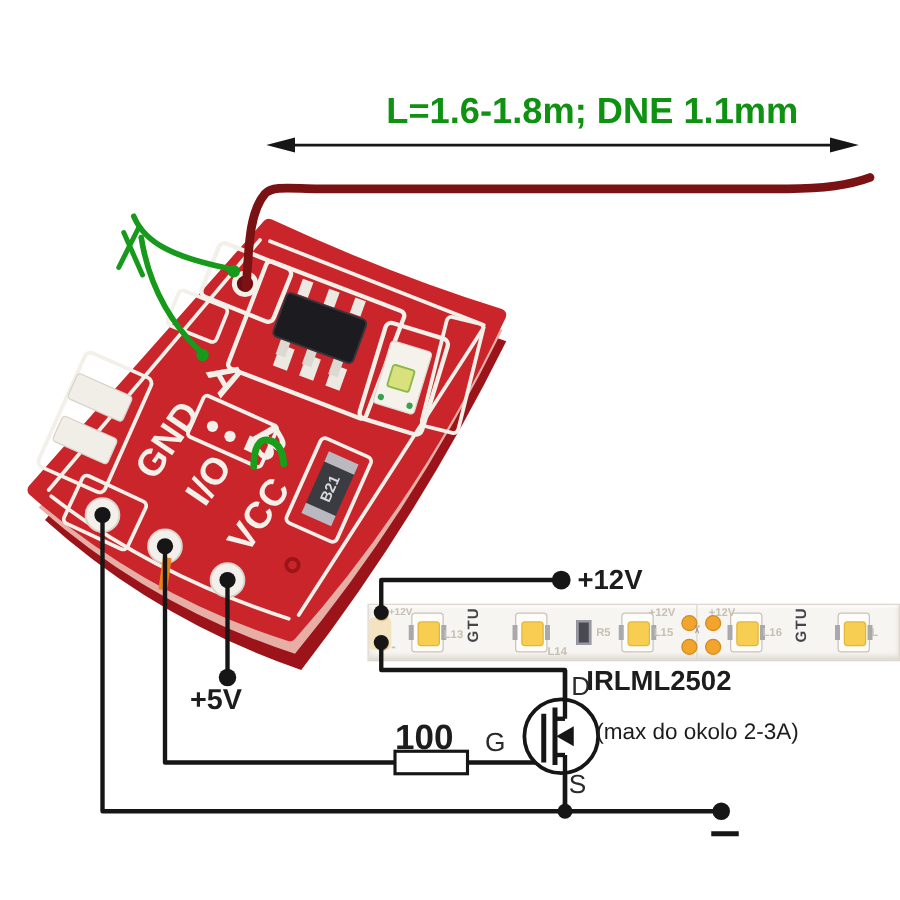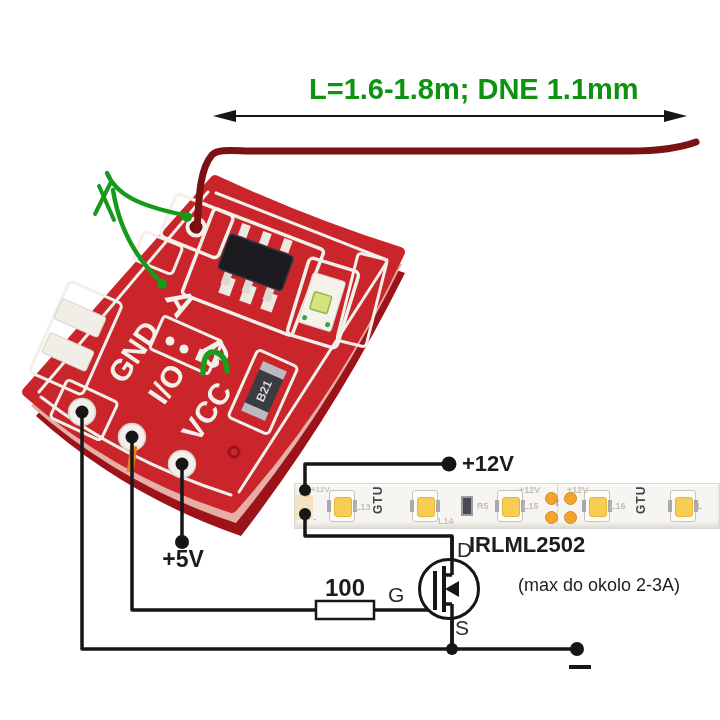--- a/index.html
+++ b/index.html
@@ -2,21 +2,21 @@
 <html><head>
 <meta charset="utf-8">
 <style>
   html,body{margin:0;padding:0;background:#fff;}
   #stage{position:relative;width:720px;height:720px;background:#ffffff;overflow:hidden;
          font-family:"Liberation Sans","DejaVu Sans",sans-serif;}
   #stage svg{position:absolute;left:0;top:0;}
   .lbl{position:absolute;white-space:nowrap;color:#1d1d1d;line-height:1;}
   .green{color:#0f9212;font-weight:bold;}
   .bold{font-weight:bold;}
-  .ctr{text-align:center;}
+  .ctr{}
   
   #strip{position:absolute;left:294px;top:483px;width:426px;height:46px;
          background:#f7f5f1;border:1px solid #ddd8cf;box-sizing:border-box;overflow:hidden;
          box-shadow:inset 0 -3px 4px rgba(150,140,120,.25), inset 0 2px 2px rgba(255,255,255,.8);}
   .led{position:absolute;width:26px;height:32px;background:#fdfcf9;border:1px solid #c9c3b9;
        border-radius:3px;box-sizing:border-box;}
   .led .die{position:absolute;left:4px;top:6px;width:16px;height:18px;background:#f7cd52;
        border:1px solid #e4b637;border-radius:3px;}
   .led .p1,.led .p2{position:absolute;width:4px;height:12px;background:#a9a9ad;top:9px;}
   .led .p1{left:-3px;} .led .p2{right:-3px;}
@@ -227,19 +227,19 @@
       <circle cx="452" cy="649" r="6"></circle>
       <circle cx="577" cy="649" r="7"></circle>
     </g>
 
     <line x1="569" y1="667" x2="591" y2="667" stroke="#161616" stroke-width="4"></line>
   </svg>
 
   <div class="lbl green bold" style="left:269px;top:75px;font-size:29px;color:#0f9212;z-index:4;margin-left:40px;">L=1.6-1.8m; DNE 1.1mm</div>
   <div class="lbl bold ctr" style="left:152px;top:548px;width:62px;font-size:23px;z-index:4;">+5V</div>
   <div class="lbl bold" style="left:462px;top:453px;font-size:22px;z-index:4;">+12V</div>
-  <div class="lbl bold ctr" style="left:316px;top:576px;width:58px;font-size:24px;z-index:4;">100</div>
+  <div class="lbl bold ctr" style="left:316px;top:576px;width:58px;font-size:28px;z-index:4;">100</div>
   <div class="lbl" style="left:388px;top:584px;font-size:21px;color:#2b2b2b;z-index:4;">G</div>
   <div class="lbl" style="left:457px;top:539px;font-size:21px;color:#2b2b2b;z-index:4;">D</div>
   <div class="lbl" style="left:455px;top:617px;font-size:21px;color:#2b2b2b;z-index:4;">S</div>
   <div class="lbl bold" style="left:469px;top:534px;font-size:22px;z-index:4;">IRLML2502</div>
-  <div class="lbl" style="left:506px;top:576px;font-size:18px;z-index:4;padding-left:12px;">(max do okolo 2-3A)</div>
+  <div class="lbl" style="left:477px;top:576px;font-size:18px;z-index:4;">(max do okolo 2-3A)</div>
 </div>
 
 </body></html>

